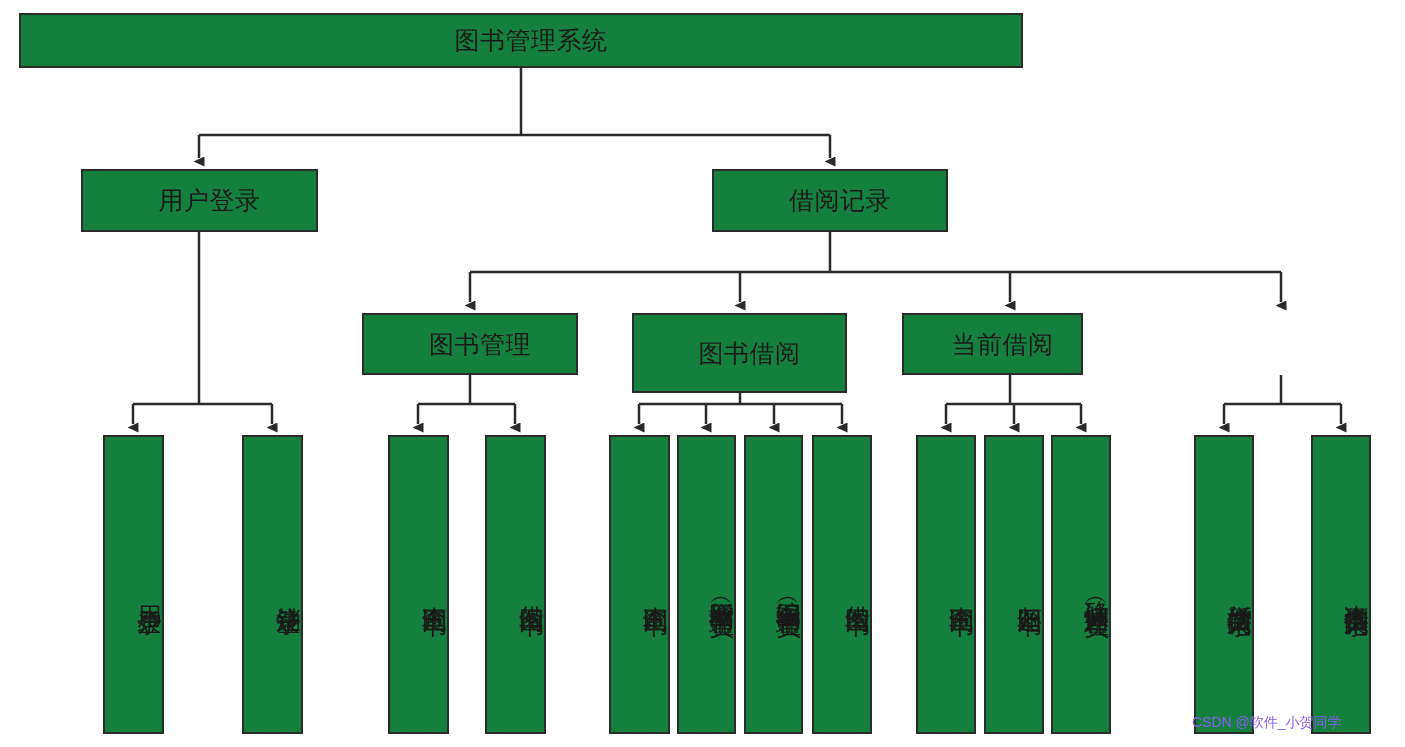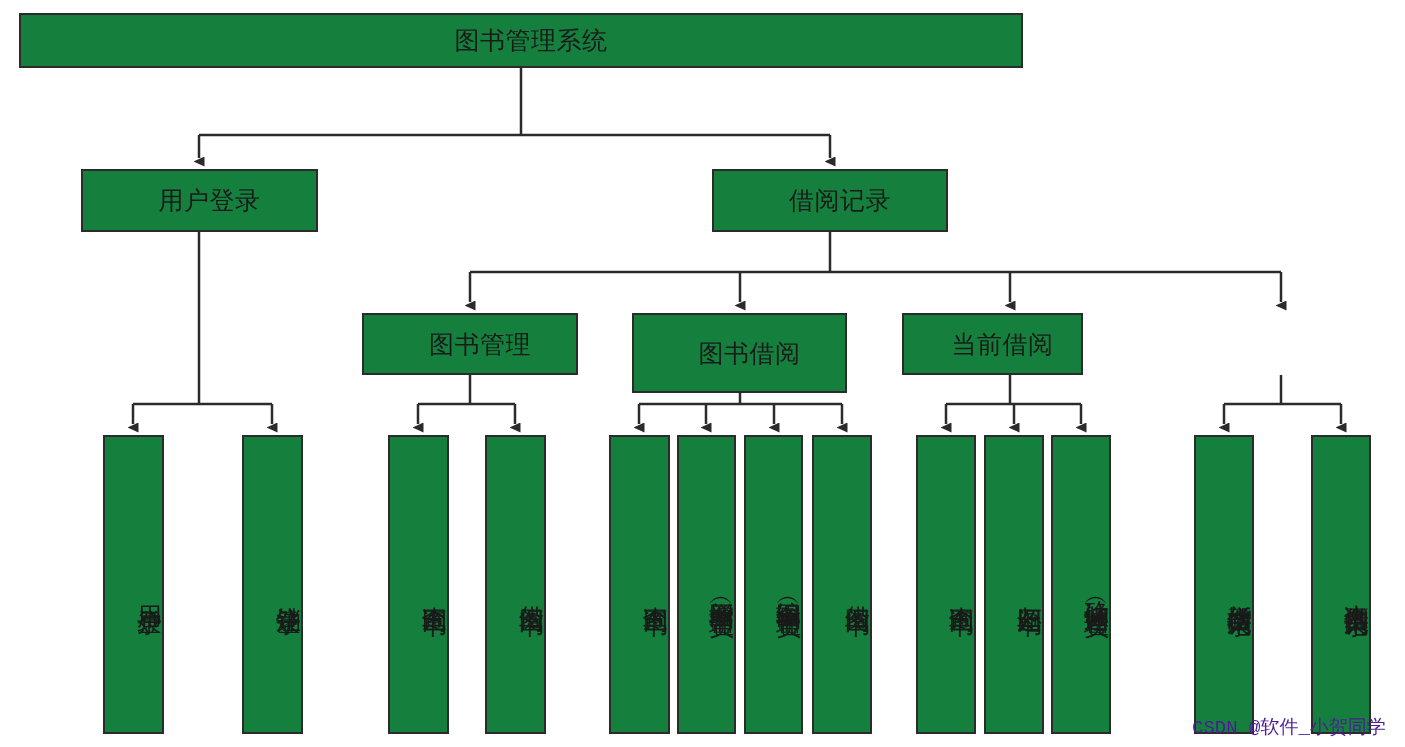--- a/index.html
+++ b/index.html
@@ -53,25 +53,25 @@
   }
   .node.vert .label {
     writing-mode: vertical-rl;
     text-orientation: upright;
     line-height: 1.05;
   }
   .watermark {
     position: absolute;
     left: 1192px;
     top: 714px;
-    font-size: 19px;
-    color: #4c1d95;
+    font-size: 14px;
+    color: #8b5cf6;
     white-space: nowrap;
     z-index: 3;
-    font-family: Liberation Mono, monospace;
+    font-family: Liberation Sans, sans-serif;
   }
 </style>
 </head>
 <body>
 
 <div id="diagram">
 
   <svg id="edges" viewBox="0 0 1405 747">
     <defs>
       <marker id="arrow" markerWidth="10" markerHeight="11" refX="1.5" refY="5.5" orient="auto" markerUnits="userSpaceOnUse">

